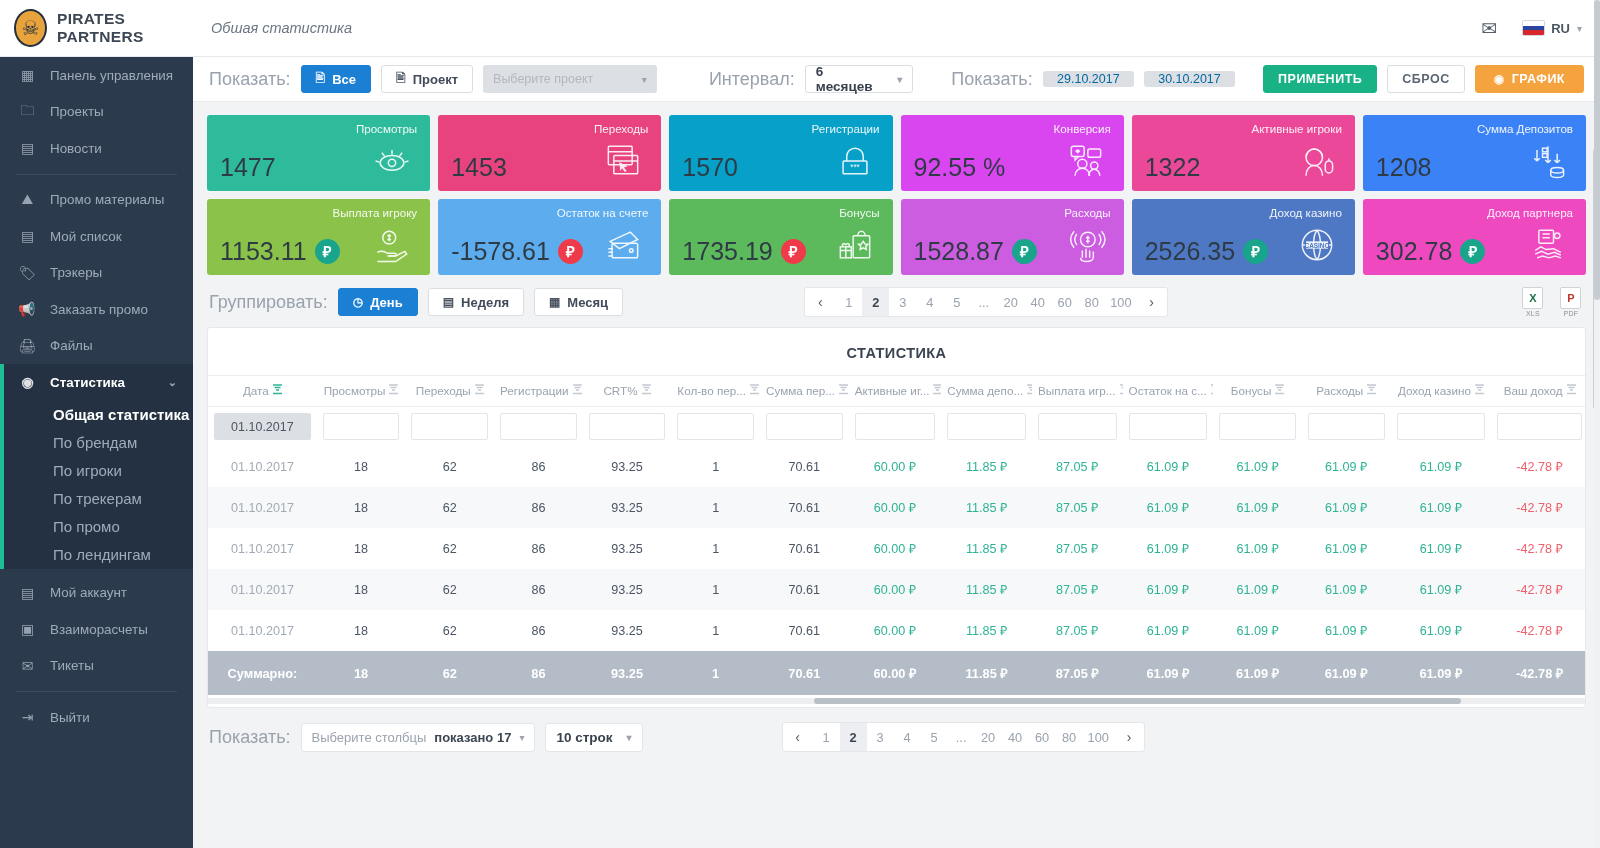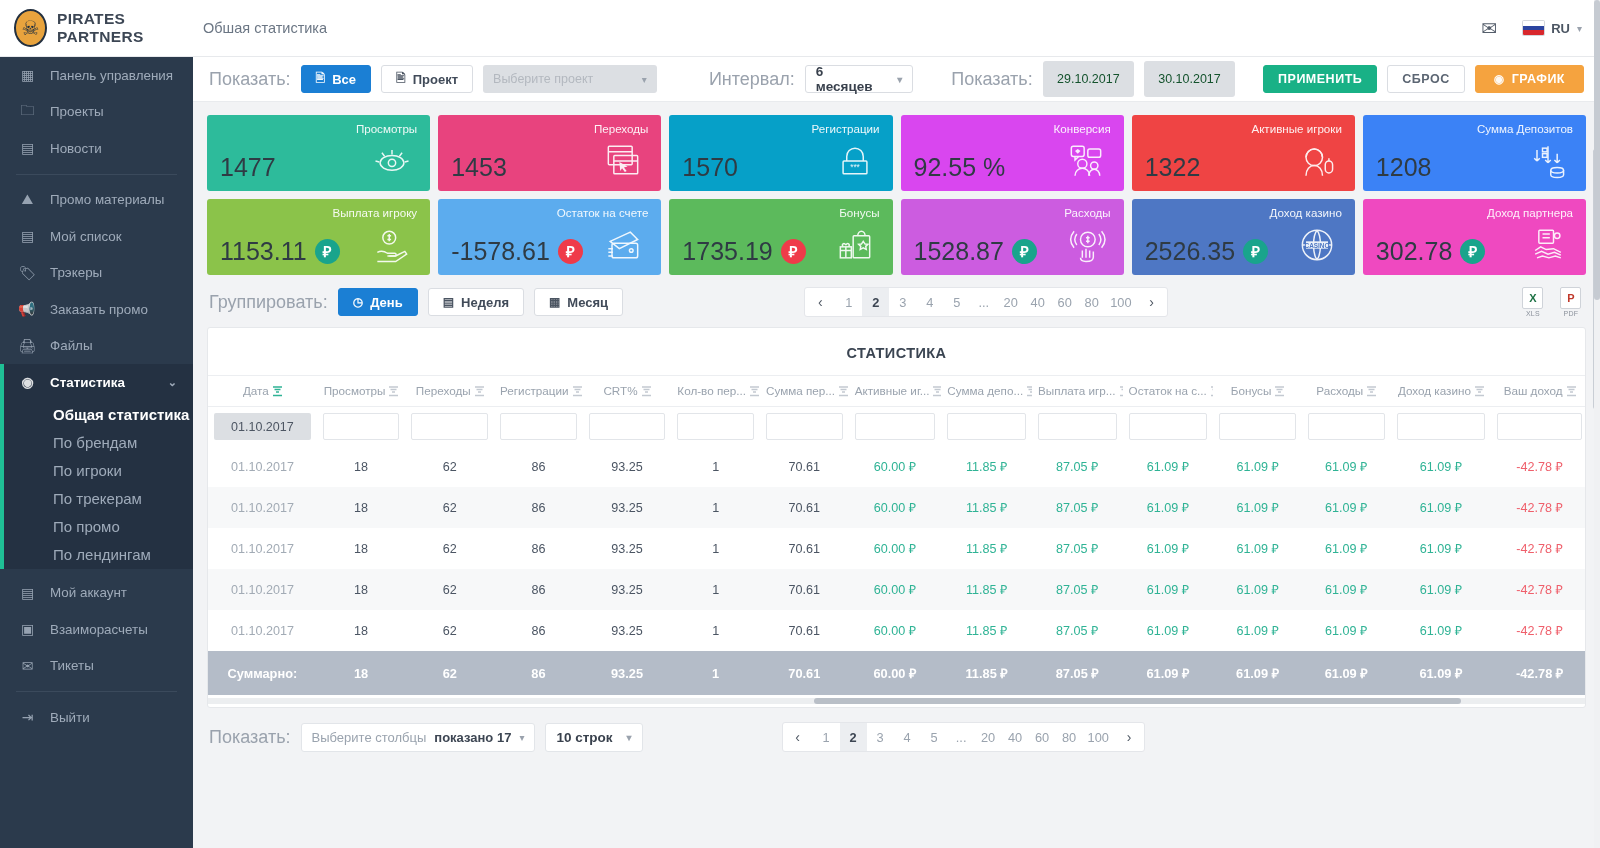--- a/index.html
+++ b/index.html
@@ -16,21 +16,21 @@
     border-bottom: 1px solid #e7e9ec;
   }
   .logo-wrap { width: 193px; display: flex; align-items: center; padding-left: 14px; gap: 10px; }
   .logo-mark {
     width: 38px; height: 38px; border-radius: 50%;
     background: #e8a33d; border: 2px solid #23303f;
     display: flex; align-items: center; justify-content: center;
     font-size: 20px; color: #23303f; line-height: 1;
   }
   .logo-text { font-size: 15.5px; font-weight: bold; color: #3c4654; letter-spacing: .3px; }
-  .page-sub { font-size: 14.5px; color: #6b7684; margin-left: 10px; }
+  .page-sub { font-size: 14.5px; color: #6b7684; margin-left: 18px; font-style: italic; }
   .topbar-right { margin-left: auto; display: flex; align-items: center; gap: 26px; padding-right: 18px; }
   .mail-icon { font-size: 19px; color: #555e6b; cursor: pointer; }
   .lang-sel { display: flex; align-items: center; gap: 7px; cursor: pointer; }
   .flag { width: 21px; height: 14px; border-radius: 1px; overflow: hidden; display: flex; flex-direction: column; box-shadow: 0 0 0 1px #d4d7dc; }
   .flag i { display: block; height: 33.34%; }
   .flag .f1 { background: #ffffff; } .flag .f2 { background: #2b44a0; } .flag .f3 { background: #d8272c; }
   .lang-txt { font-size: 13px; color: #4c5663; font-weight: bold; }
   .caret { font-size: 10px; color: #9aa2ad; }
   .balance-btn {
     background: #19b186; color: #fff; font-size: 19px; font-weight: bold;
@@ -75,23 +75,23 @@
     width: 182px; height: 28px; background: #dcdfe3; border-radius: 3px;
     display: flex; align-items: center; padding: 0 10px; font-size: 12.5px; color: #b3b8bf; cursor: pointer;
   }
   .sel-disabled .caret { margin-left: auto; }
   .sel-white {
     height: 28px; background: #fff; border: 1px solid #dadde2; border-radius: 3px;
     display: flex; align-items: center; padding: 0 10px; gap: 18px;
     font-size: 13.5px; color: #39414d; font-weight: bold; cursor: pointer;
   }
   .date-box {
-    width: 96px; height: 36px; background: #dcdfe3; border-radius: 3px;
+    width: 96px; height: 16px; background: #dcdfe3; border-radius: 3px;
     display: flex; align-items: center; justify-content: center;
-    font-size: 12.5px; color: #14532d; cursor: pointer;
+    font-size: 12.5px; color: #0369a1; cursor: pointer;
   }
   .btn.apply { background: #19b186; border-color: #19b186; color: #fff; letter-spacing: .5px; font-size: 12.5px; }
   .btn.reset { color: #5c6673; letter-spacing: .5px; font-size: 12.5px; }
   .btn.graph { background: #f5a33f; border-color: #f5a33f; color: #fff; letter-spacing: .5px; font-size: 12.5px; margin-left: auto; padding: 0 18px; }
 
   
   .cards { padding: 13px 14px 0 14px; display: flex; flex-direction: column; gap: 8px; }
   .card-row { display: flex; gap: 8px; }
   .card {
     flex: 1 1 0; height: 76px; border-radius: 3px; position: relative;
@@ -133,21 +133,21 @@
   .panel { margin: 0 14px; background: #fff; border: 1px solid #e6e8eb; border-radius: 3px; }
   .panel-title { text-align: center; font-size: 14.5px; font-weight: bold; color: #3b4randomize; }
   .panel-title { color: #3b4552; padding: 17px 0 14px 0; letter-spacing: .4px; }
   .tbl-scroll { overflow: hidden; position: relative; }
   table { border-collapse: collapse; width: 1380px; table-layout: fixed; }
   th {
     font-size: 11.7px; color: #9aa3ae; font-weight: normal; padding: 8px 6px 9px 6px;
     border-top: 1px solid #eceef1; border-bottom: 1px solid #eceef1; background: #fff;
     white-space: nowrap; overflow: hidden; text-align: center; cursor: pointer;
   }
-  th .hwrap { display: inline-flex; align-items: flex-end; gap: 4px; }
+  th .hwrap { display: inline-flex; align-items: flex-start; gap: 4px; }
   .sortico { display: inline-block; width: 9px; }
   .sortico svg { display: block; }
   td {
     font-size: 12.6px; color: #4b5563; text-align: center; padding: 12px 6px; white-space: nowrap;
   }
   tr.filters td { padding: 6px; }
   .fcell { height: 27px; border: 1px solid #e2e5e9; border-radius: 2px; background: #fff; }
   .fcell.date { background: #dcdfe3; border: none; display: flex; align-items: center; justify-content: center;
     font-size: 12.5px; color: #4d5663; }
   tr.alt td { background: #f7f8f9; }
@@ -355,21 +355,21 @@
               <path d="M12 19v4l4-4"></path>
               <path d="M12 13l3-2 3 2-3 3z" fill="#fff" stroke="none"></path>
               <rect x="26" y="11" width="14" height="9" rx="2"></rect>
               <circle cx="20" cy="27" r="5"></circle>
               <path d="M12 40c0-5 4-8 8-8s8 3 8 8"></path>
               <circle cx="33" cy="29" r="4"></circle>
               <path d="M27 40c0-4 3-7 6-7s6 3 6 7"></path>
             </svg>
           </span>
       </div>
-      <div class="card" id="c4" style="background: #ef4444;">
+      <div class="card" id="c4" style="background: #ec4899;">
         <span class="ctitle">Активные игроки</span>
         <span class="cval">
             <span>1322</span>
           </span>
         <span class="cico">
             <svg viewBox="0 0 48 48" fill="none" stroke="#fff" stroke-width="1.6">
               <circle cx="21" cy="20" r="9"></circle>
               <path d="M12 20a9 9 0 0118 0"></path>
               <path d="M12 40c0-7 4-11 9-11s9 4 9 11"></path>
               <rect x="33" y="24" width="8" height="13" rx="4"></rect>

